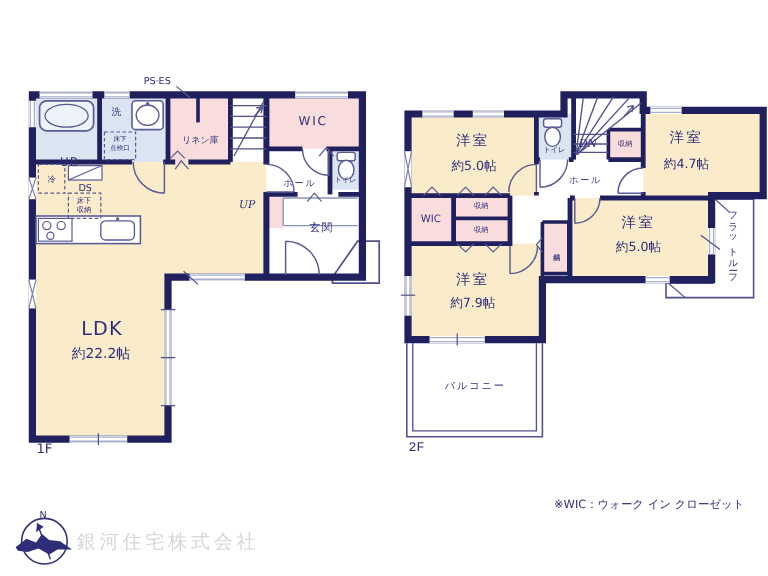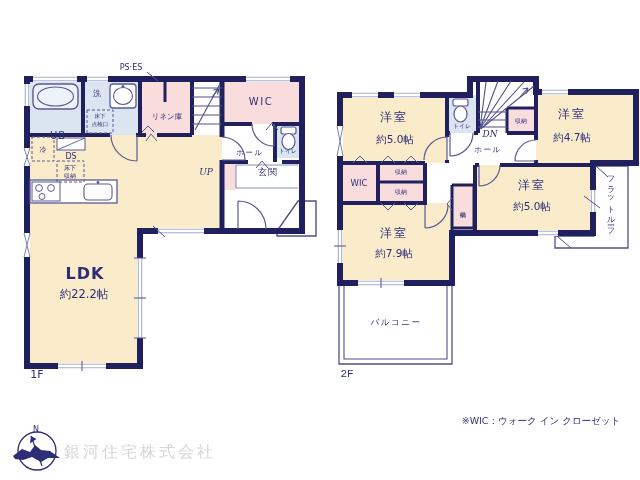--- a/index.html
+++ b/index.html
@@ -233,29 +233,29 @@
 <div class="lbl" style="left:100px;top:125px;font-size:5.5px;">点検口</div>
 <div class="lbl" style="left:43px;top:150px;font-size:7px;">冷</div>
 <div class="lbl" style="left:71px;top:157px;font-size:8px;">DS</div>
 <div class="lbl" style="left:70px;top:168px;font-size:6px;">床下</div>
 <div class="lbl" style="left:70px;top:176px;font-size:6px;">収納</div>
 <div class="lbl" style="left:167px;top:117px;font-size:7.5px;">リネン庫</div>
 <div class="lbl italic" style="left:206px;top:140px;font-size:9px;margin-top:32px;">UP</div>
 <div class="lbl" style="left:261px;top:102px;font-size:10px;letter-spacing:1.5px;">WIC</div>
 <div class="lbl" style="left:250px;top:153px;font-size:7.5px;letter-spacing:1.5px;">ホール</div>
 <div class="lbl" style="left:288px;top:151px;font-size:6px;">トイレ</div>
-<div class="lbl" style="left:268px;top:172px;font-size:9px;letter-spacing:1px;">玄関</div>
-<div class="lbl" style="left:85px;top:274px;font-size:16px;letter-spacing:1px;font-weight:bold;">LDK</div>
+<div class="lbl" style="left:268px;top:191px;font-size:9px;letter-spacing:1px;">玄関</div>
+<div class="lbl" style="left:85px;top:274px;font-size:16px;letter-spacing:1px;">LDK</div>
 <div class="lbl" style="left:84px;top:295px;font-size:11.5px;text-align:center;">約22.2帖</div>
 <div class="lbl" style="left:37px;top:374px;font-size:11px;">1F</div>
 
 <div class="lbl" style="left:394px;top:117px;font-size:12px;letter-spacing:2px;">洋室</div>
 <div class="lbl" style="left:395px;top:139px;font-size:10.5px;">約5.0帖</div>
 <div class="lbl" style="left:462px;top:126px;font-size:6px;">トイレ</div>
-<div class="lbl italic" style="left:490px;top:134px;font-size:9px;">DN</div>
+<div class="lbl italic" style="left:490px;top:121px;font-size:9px;">DN</div>
 <div class="lbl" style="left:521px;top:121px;font-size:6px;">収納</div>
 <div class="lbl" style="left:572px;top:114px;font-size:12px;letter-spacing:2px;">洋室</div>
 <div class="lbl" style="left:572px;top:137px;font-size:10.5px;">約4.7帖</div>
 <div class="lbl" style="left:488px;top:150px;font-size:7.5px;letter-spacing:1.5px;">ホール</div>
 <div class="lbl" style="left:359px;top:183px;font-size:8.5px;">WIC</div>
 <div class="lbl" style="left:401px;top:172px;font-size:6px;">収納</div>
 <div class="lbl" style="left:401px;top:192px;font-size:6px;">収納</div>
 <div class="lbl vtext" style="left:463px;top:207px;font-size:6px;">収納</div>
 <div class="lbl" style="left:532px;top:185px;font-size:12px;letter-spacing:2px;">洋室</div>
 <div class="lbl" style="left:532px;top:206px;font-size:10.5px;">約5.0帖</div>

